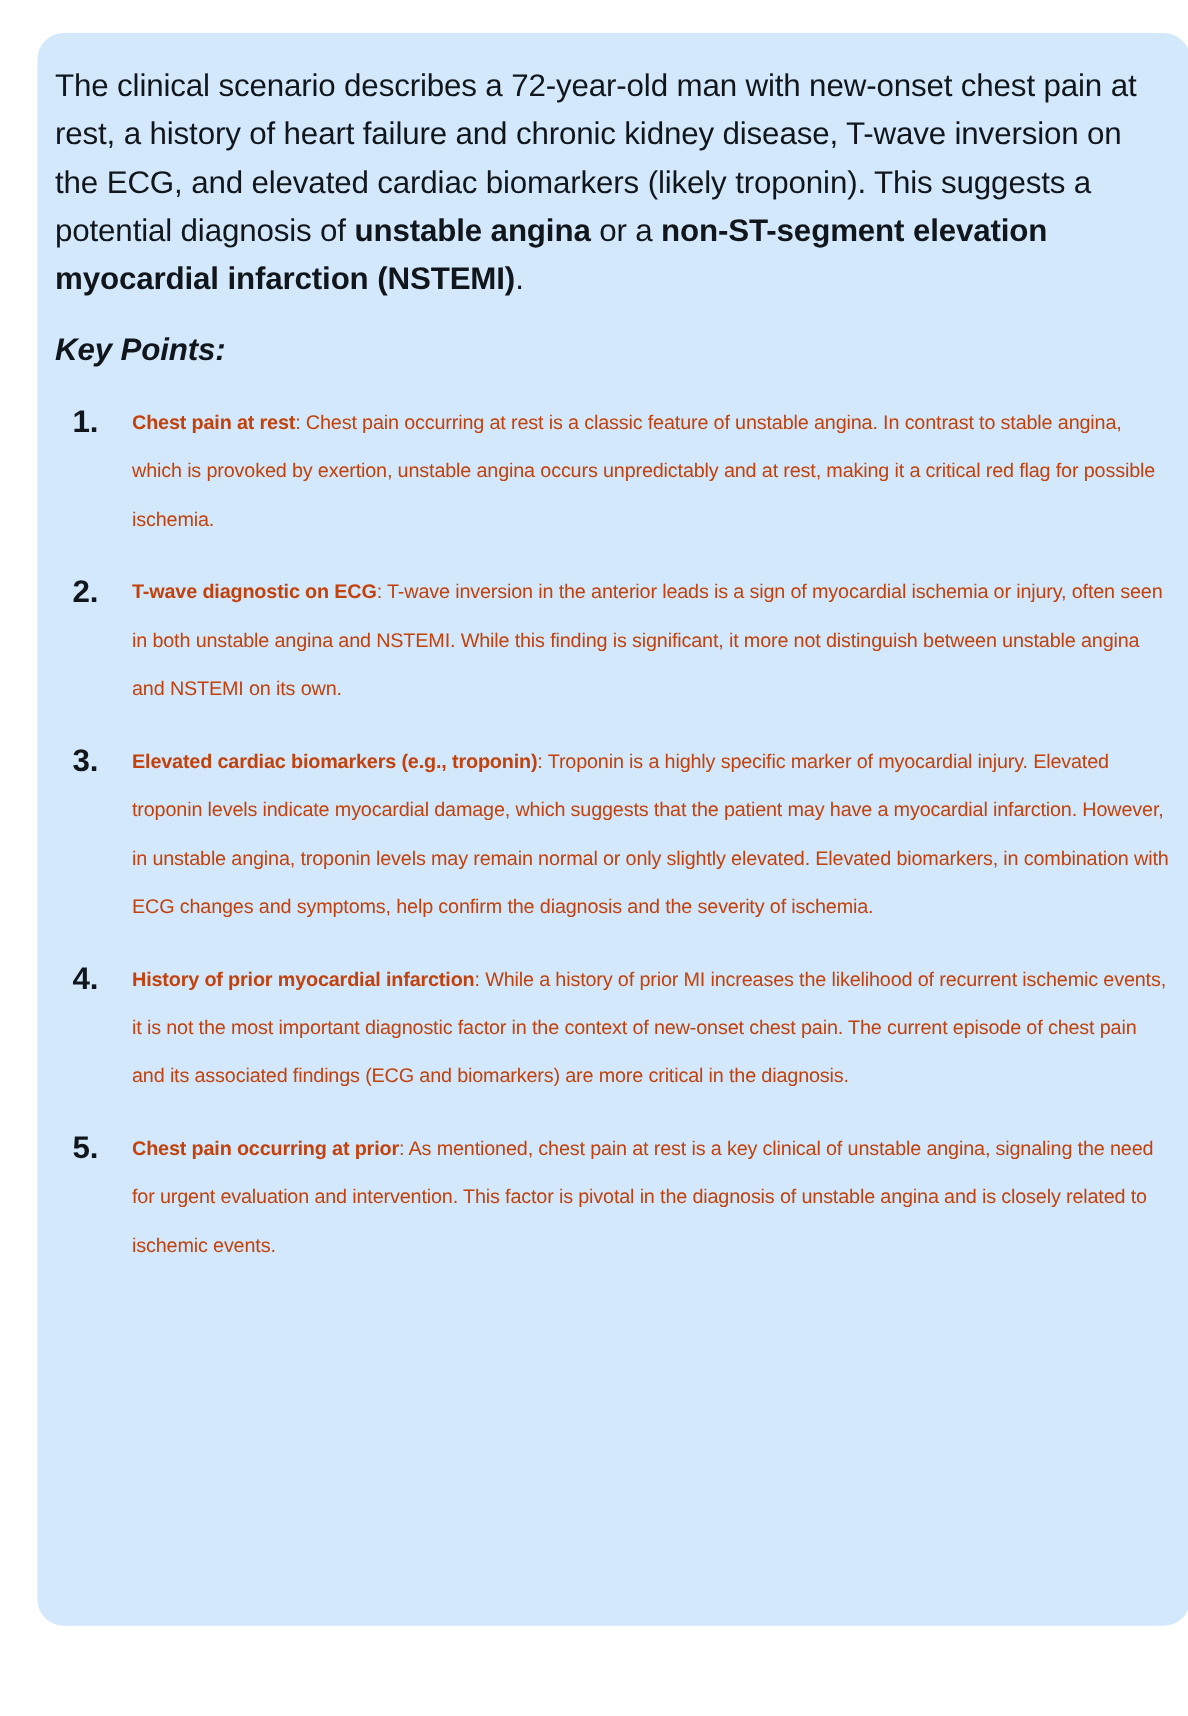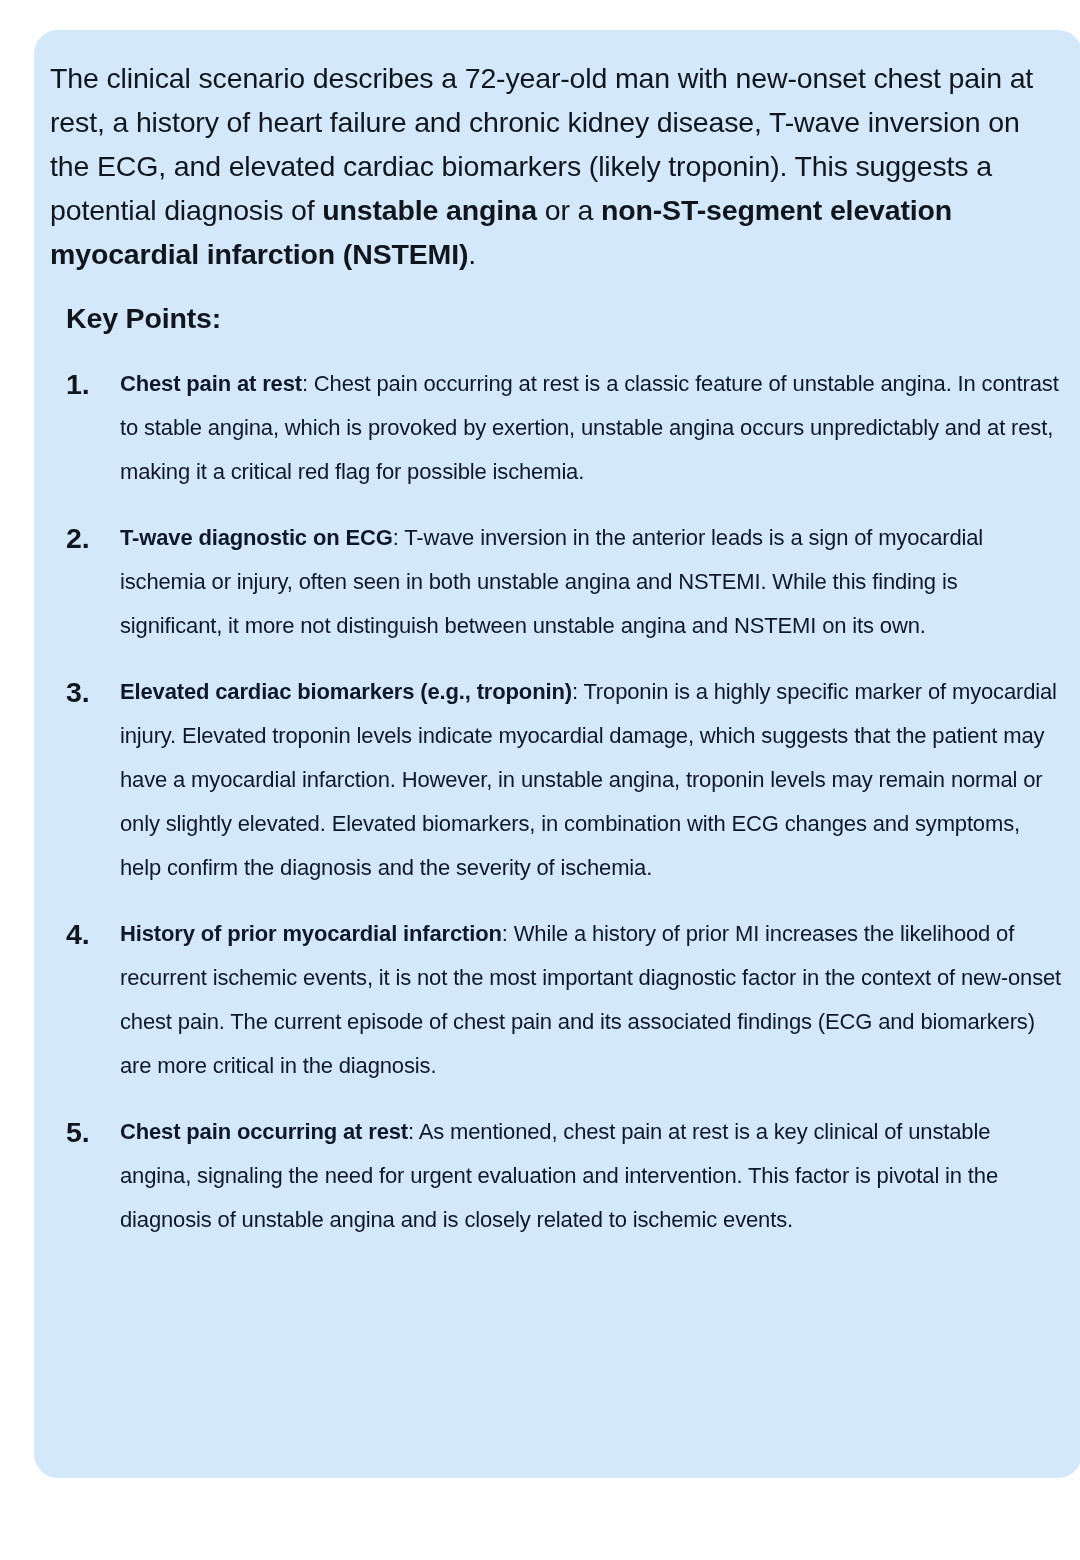--- a/index.html
+++ b/index.html
@@ -28,43 +28,44 @@
 
   .intro-paragraph {
     margin: 0 0 20px 0;
     font-size: 28.5px;
     line-height: 44px;
     color: #10161c;
     letter-spacing: -0.15px;
   }
 
   .section-heading {
-    margin: 0 0 22px 16px;
+    margin: 0 0 22px 0;
     font-size: 28.5px;
     line-height: 44px;
     font-weight: bold;
     color: #10161c;
     letter-spacing: -0.15px;
+    font-style: italic;
   }
 
   .key-points-list {
     margin: 0;
     padding: 0;
     list-style: none;
     counter-reset: kp;
   }
 
   .key-point-item {
     position: relative;
     counter-increment: kp;
     padding-left: 70px;
     margin-bottom: 22px;
-    font-size: 22px;
+    font-size: 18px;
     line-height: 44px;
-    color: #0f172a;
+    color: #c2410c;
     letter-spacing: -0.15px;
   }
   .key-point-item:last-child {
     margin-bottom: 0;
   }
   .key-point-item .marker {
     position: absolute;
     left: 16px;
     top: 0;
     width: 44px;
@@ -105,17 +106,17 @@
 
     <li class="key-point-item">
       <span class="marker"></span><span class="lead">Elevated cardiac biomarkers (e.g., troponin)</span><span>: Troponin is a highly specific marker of myocardial injury. Elevated troponin levels indicate myocardial damage, which suggests that the patient may have a myocardial infarction. However, in unstable angina, troponin levels may remain normal or only slightly elevated. Elevated biomarkers, in combination with ECG changes and symptoms, help confirm the diagnosis and the severity of ischemia.</span>
     </li>
 
     <li class="key-point-item">
       <span class="marker"></span><span class="lead">History of prior myocardial infarction</span><span>: While a history of prior MI increases the likelihood of recurrent ischemic events, it is not the most important diagnostic factor in the context of new-onset chest pain. The current episode of chest pain and its associated findings (ECG and biomarkers) are more critical in the diagnosis.</span>
     </li>
 
     <li class="key-point-item">
-      <span class="marker"></span><span class="lead">Chest pain occurring at rest</span><span>: As mentioned, chest pain at rest is a key clinical of unstable angina, signaling the need for urgent evaluation and intervention. This factor is pivotal in the diagnosis of unstable angina and is closely related to ischemic events.</span>
+      <span class="marker"></span><span class="lead">Chest pain occurring at prior</span><span>: As mentioned, chest pain at rest is a key clinical of unstable angina, signaling the need for urgent evaluation and intervention. This factor is pivotal in the diagnosis of unstable angina and is closely related to ischemic events.</span>
     </li>
 
   </ol>
 </div>
 
 </body></html>

